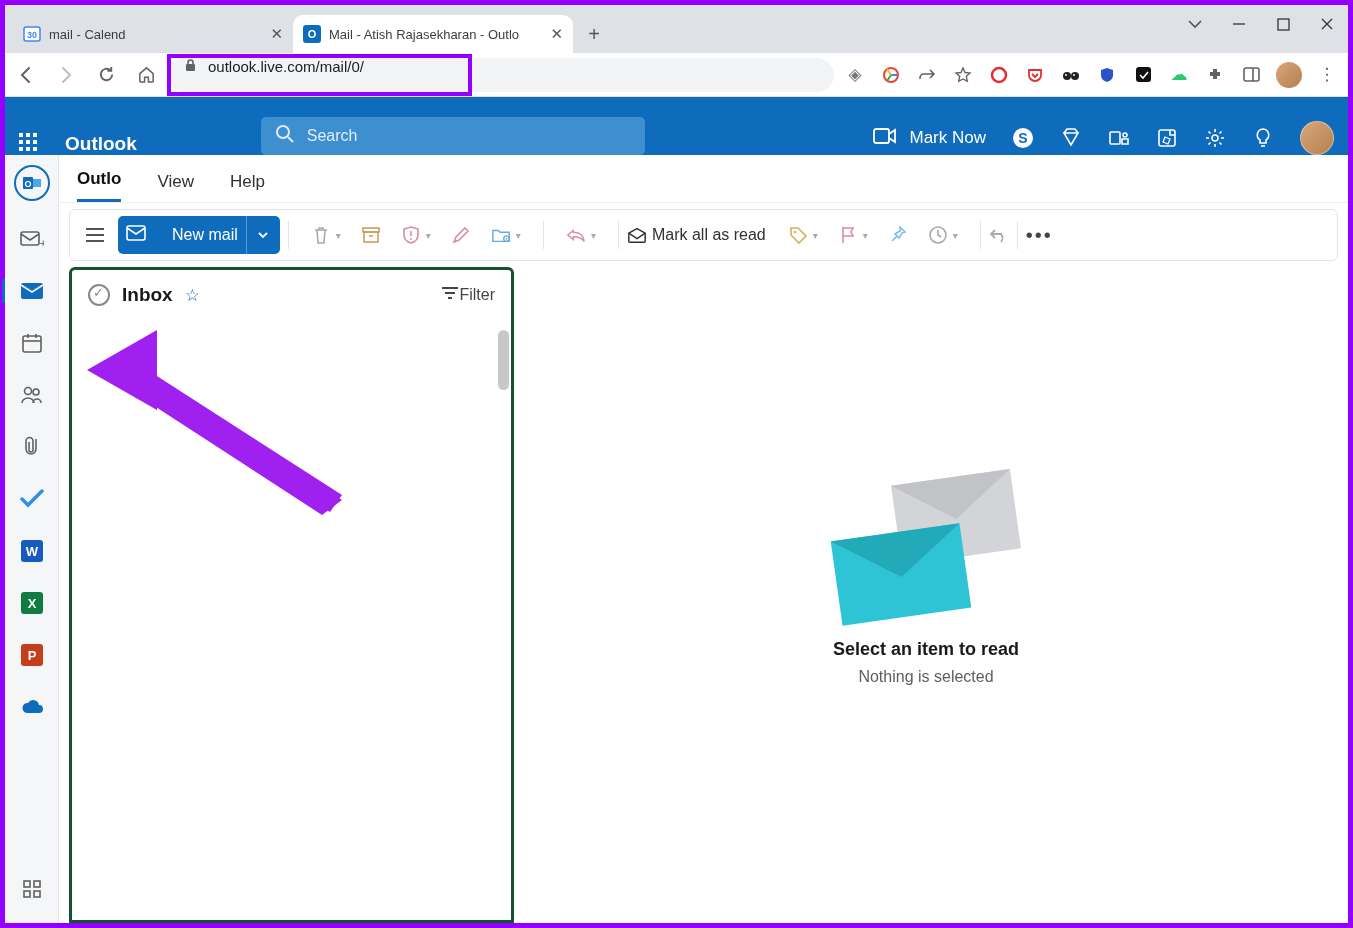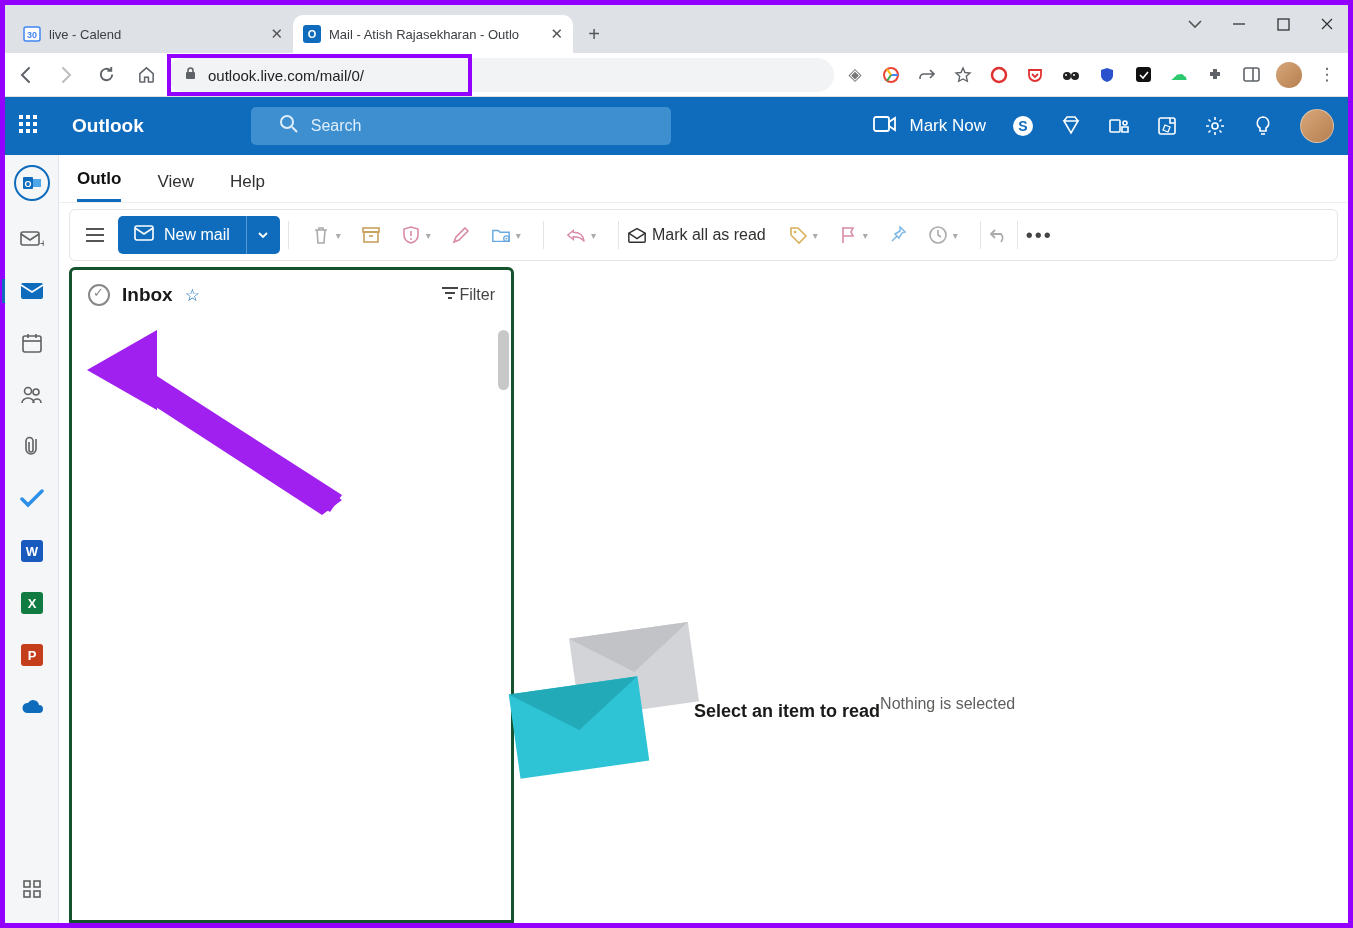--- a/index.html
+++ b/index.html
@@ -15,33 +15,33 @@
   .tab.active { background: #fff; }
   .tab .favicon { width:18px; height:18px; display:flex;align-items:flex-start;justify-content:center; font-size:12px;}
   .tab .ttitle { flex:1; overflow:hidden; white-space:nowrap; }
   .tab .tclose { color:#555; font-size:15px;}
   .newtab { width:30px; height:30px; display:flex; align-items:center;justify-content:center;color:#555;font-size:20px; margin-left:6px; margin-bottom:4px; }
 
   .addrbar { height: 44px; background:#fff; border-bottom:1px solid #e0e0e0; display:flex; align-items:center; padding:0 10px; gap:10px; position:relative;}
   .addrbar .nav { display:flex; gap:18px; align-items:center; }
   .addrbar .nav .nb { width:22px; height:22px; display:flex;align-items:center;justify-content:center;color:#5f6368; }
   .addrbar .nb.disabled { color:#bdbdbd;}
-  .omnibox { flex:1; height:34px; background:#f1f3f4; border-radius:17px; display:flex; align-items:flex-end; padding:8px 16px; gap:10px; font-size:15px; color:#202124; position:relative;}
+  .omnibox { flex:1; height:34px; background:#f1f3f4; border-radius:17px; display:flex; align-items:flex-start; padding:0 16px; gap:10px; font-size:15px; color:#202124; position:relative;}
   .omnibox .lock { color:#5f6368; font-size:14px;}
   .omnibox .hl { position:absolute; top:-4px; left:0; height:42px; border:4px solid #9400ff; width:305px; pointer-events:none;}
   .ext { display:flex; gap:14px; align-items:center; }
   .ext .ei { width:22px;height:22px; display:flex;align-items:center;justify-content:center;color:#5f6368;font-size:17px;}
   .avatar-s { width:26px;height:26px;border-radius:50%;background:linear-gradient(135deg,#d7a77a,#b67f50); }
 
   
-  .suite { height:58px; background:#0f6cbd; display:flex; align-items:center; color:#fff; padding:0 14px; gap:31px; }
+  .suite { height:58px; background:#0f6cbd; display:flex; align-items:flex-end; color:#fff; padding:0 14px; gap:24px; }
   .waffle { width:22px; height:22px; display:grid; grid-template-columns:repeat(3,4px); grid-template-rows:repeat(3,4px); gap:3px;}
   .waffle span { background:#fff; }
   .brand { font-size:19px; font-weight:600; }
-  .search { margin-left:76px; width:420px; height:38px; background:#3e8fd0; border-radius:5px; display:flex; align-items:center; padding:0 28px; gap:12px; color:#dfeefb; font-size:16px;}
+  .search { margin-left:100px; width:384px; height:38px; background:#3e8fd0; border-radius:5px; display:flex; align-items:center; padding:0 14px; gap:12px; color:#dfeefb; font-size:16px;}
   .suite .right { margin-left:auto; display:flex; align-items:center; gap:26px; }
   .meetnow { display:flex; align-items:center; gap:12px; font-size:17px;}
   .si { width:22px;height:22px; display:flex;align-items:center;justify-content:center; color:#fff;}
   .avatar-m { width:34px;height:34px;border-radius:50%;background:linear-gradient(135deg,#d7a77a,#b67f50); border:1px solid rgba(255,255,255,.4);}
 
   
   .main { display:flex; height:calc(100% - 48px - 44px - 58px); }
   .apprail { width:54px; background:#f4f6f8; border-right:1px solid #e1e4e8; display:flex; flex-direction:column; align-items:center; padding-top:10px; gap:24px; position:relative;}
   .apprail .ai { width:28px;height:28px;display:flex;align-items:center;justify-content:center;color:#616161;font-size:19px; position:relative;}
   .apprail .ai.active::before { content:""; position:absolute; left:-16px; top:2px; width:3px; height:24px; background:#0f6cbd; }
@@ -49,41 +49,41 @@
   .apprail .logo-circ { width:36px;height:36px;border:2px solid #0f6cbd;border-radius:50%;display:flex;align-items:center;justify-content:center;color:#0f6cbd;font-weight:bold;font-size:14px;}
   .apprail .bottom { margin-top:auto; margin-bottom:20px;}
 
   .content { flex:1; display:flex; flex-direction:column; }
   .ribbontabs { height:48px; display:flex; align-items:flex-end; padding-left:18px; gap:36px; border-bottom:1px solid #eee; font-size:17px; color:#323130;}
   .rt { padding-bottom:10px; cursor:default; }
   .rt.active { font-weight:600; border-bottom:3px solid #0f6cbd; color:#111;}
   .ribbon { height:52px; border:1px solid #e1e4e8; margin:6px 10px 0 10px; border-radius:6px; display:flex; align-items:center; padding:0 10px; gap:8px; background:#fff;}
   .hamb { width:30px;height:30px;display:flex;align-items:center;justify-content:center;color:#555;}
   .newmail { display:flex; height:38px; }
-  .newmail .nm-main { background:#0f6cbd; color:#fff; display:flex; align-items:center; gap:10px; padding:0 16px; border-radius:5px 0 0 5px; font-size:16px; font-weight:500;}
+  .newmail .nm-main { background:#0f6cbd; color:#fff; display:flex; align-items:center; gap:26px; padding:0 8px; border-radius:5px 0 0 5px; font-size:16px; font-weight:500;}
   .newmail .nm-drop { background:#0f6cbd; color:#fff; width:34px; display:flex;align-items:center;justify-content:center;border-left:1px solid rgba(255,255,255,.3);border-radius:0 5px 5px 0;}
   .rb-group { display:flex; align-items:center; gap:20px; padding:0 14px; color:#777;}
   .rb-sep { width:1px; height:28px; background:#e1e4e8; }
   .rb-btn { display:flex; align-items:center; gap:5px; color:#777; font-size:16px;}
   .rb-btn.read { color:#323130;justify-content:center;}
   .rb-ic {width:20px;height:20px;display:flex;align-items:center;justify-content:center;}
   .rb-caret { font-size:10px; color:#aaa;}
 
   .contentbody { flex:1; display:flex; margin:6px 10px 0 10px; position:relative;}
   .listpane { width:445px; border:3px solid #14532d; border-radius:6px 6px 0 0; background:#fff; position:relative;}
   .listhead { display:flex; align-items:center; padding:14px 16px; gap:12px;}
   .sel-circ { width:22px;height:22px;border:2px solid #888;border-radius:50%; position:relative;}
   .sel-circ::after{content:"✓";position:absolute;left:3px;top:-1px;font-size:13px;color:#888;}
   .inbox-title { font-size:19px; font-weight:700; color:#1b1a19;}
   .star { color:#0f6cbd; font-size:17px;}
   .filter { margin-left:auto; display:flex; align-items:center; color:#444; font-size:16px;}
   .scrollthumb { position:absolute; right:2px; top:60px; width:11px; height:60px; background:#c8c8c8; border-radius:6px;}
   .arrow-annot { position:absolute; left:10px; top:60px; pointer-events:none;}
 
-  .readpane { flex:1; display:flex; flex-direction:row; align-items:center; justify-content:flex-start; padding-top:210px;}
+  .readpane { flex:1; display:flex; flex-direction:column; align-items:center; justify-content:flex-start; padding-top:210px;}
   .envgrp { position:relative; width:180px; height:140px;}
   .env1 { position:absolute; right:0; top:0; width:120px; height:80px; background:#d2d4d8; transform:rotate(-8deg); }
   .env1::before{content:"";position:absolute;left:0;top:0;border-left:60px solid transparent;border-right:60px solid transparent;border-top:42px solid #c1c3c7;}
   .env2 { position:absolute; left:0; bottom:0; width:130px; height:85px; background:#2ec4d6; transform:rotate(-8deg); }
   .env2::before{content:"";position:absolute;left:0;top:0;border-left:65px solid transparent;border-right:65px solid transparent;border-top:45px solid #23aab9;}
   .rp-title { margin-top:22px; font-size:18px; font-weight:700; color:#1b1a19;}
   .rp-sub { margin-top:8px; font-size:16px; color:#605e5c;}
 
 </style>
 </head>
@@ -92,21 +92,21 @@
 
 <div class="titlebar">
   <div class="tabs">
     <div class="tab">
       <span class="favicon">
         <svg width="18" height="18" viewBox="0 0 18 18">
               <rect x="1" y="2" width="16" height="14" rx="2" fill="#fff" stroke="#4285f4" stroke-width="1.5"></rect>
               <text x="9" y="13" text-anchor="middle" font-size="9" fill="#4285f4" font-weight="bold">30</text>
             </svg>
       </span>
-      <span class="ttitle">live - Calend</span>
+      <span class="ttitle">mail - Calend</span>
       <span class="tclose">✕</span>
     </div>
     <div class="tab active">
       <span class="favicon">
         <svg width="18" height="18" viewBox="0 0 18 18">
               <rect width="18" height="18" rx="3" fill="#0f6cbd"></rect>
               <text x="9" y="13" text-anchor="middle" font-size="11" fill="#fff" font-weight="bold">O</text>
             </svg>
       </span>
       <span class="ttitle">Mail - Atish Rajasekharan - Outlo</span>

